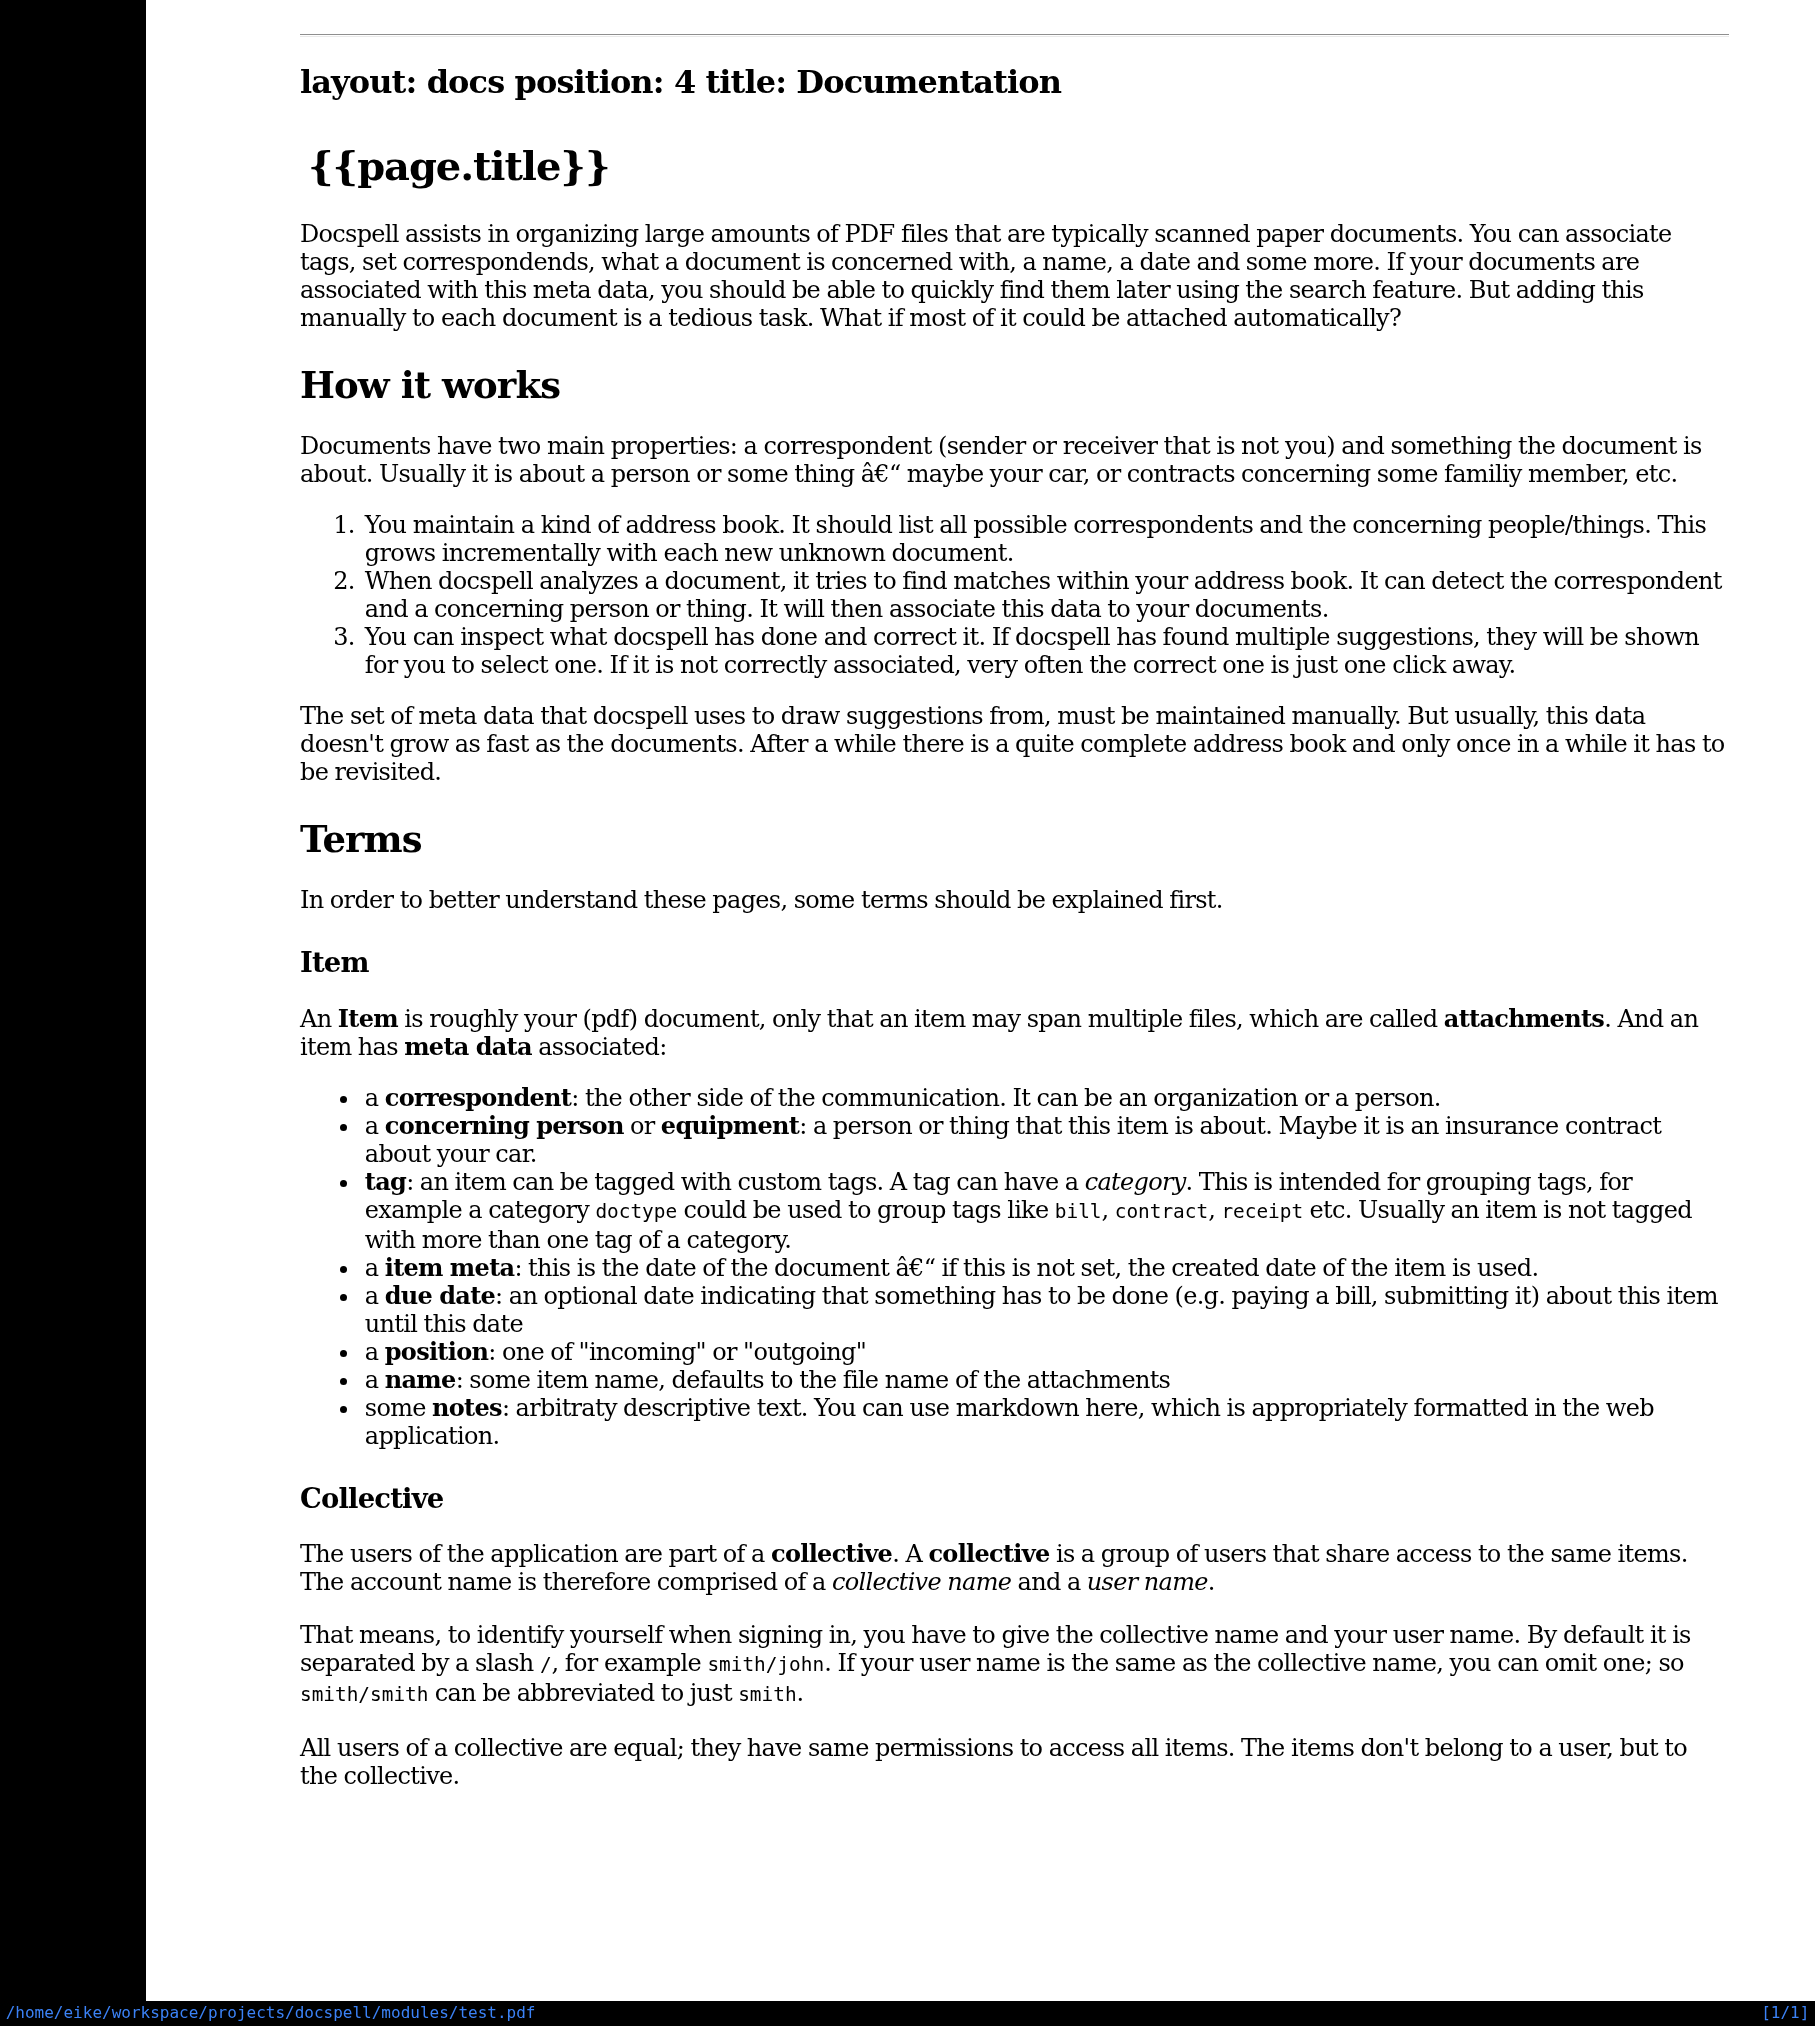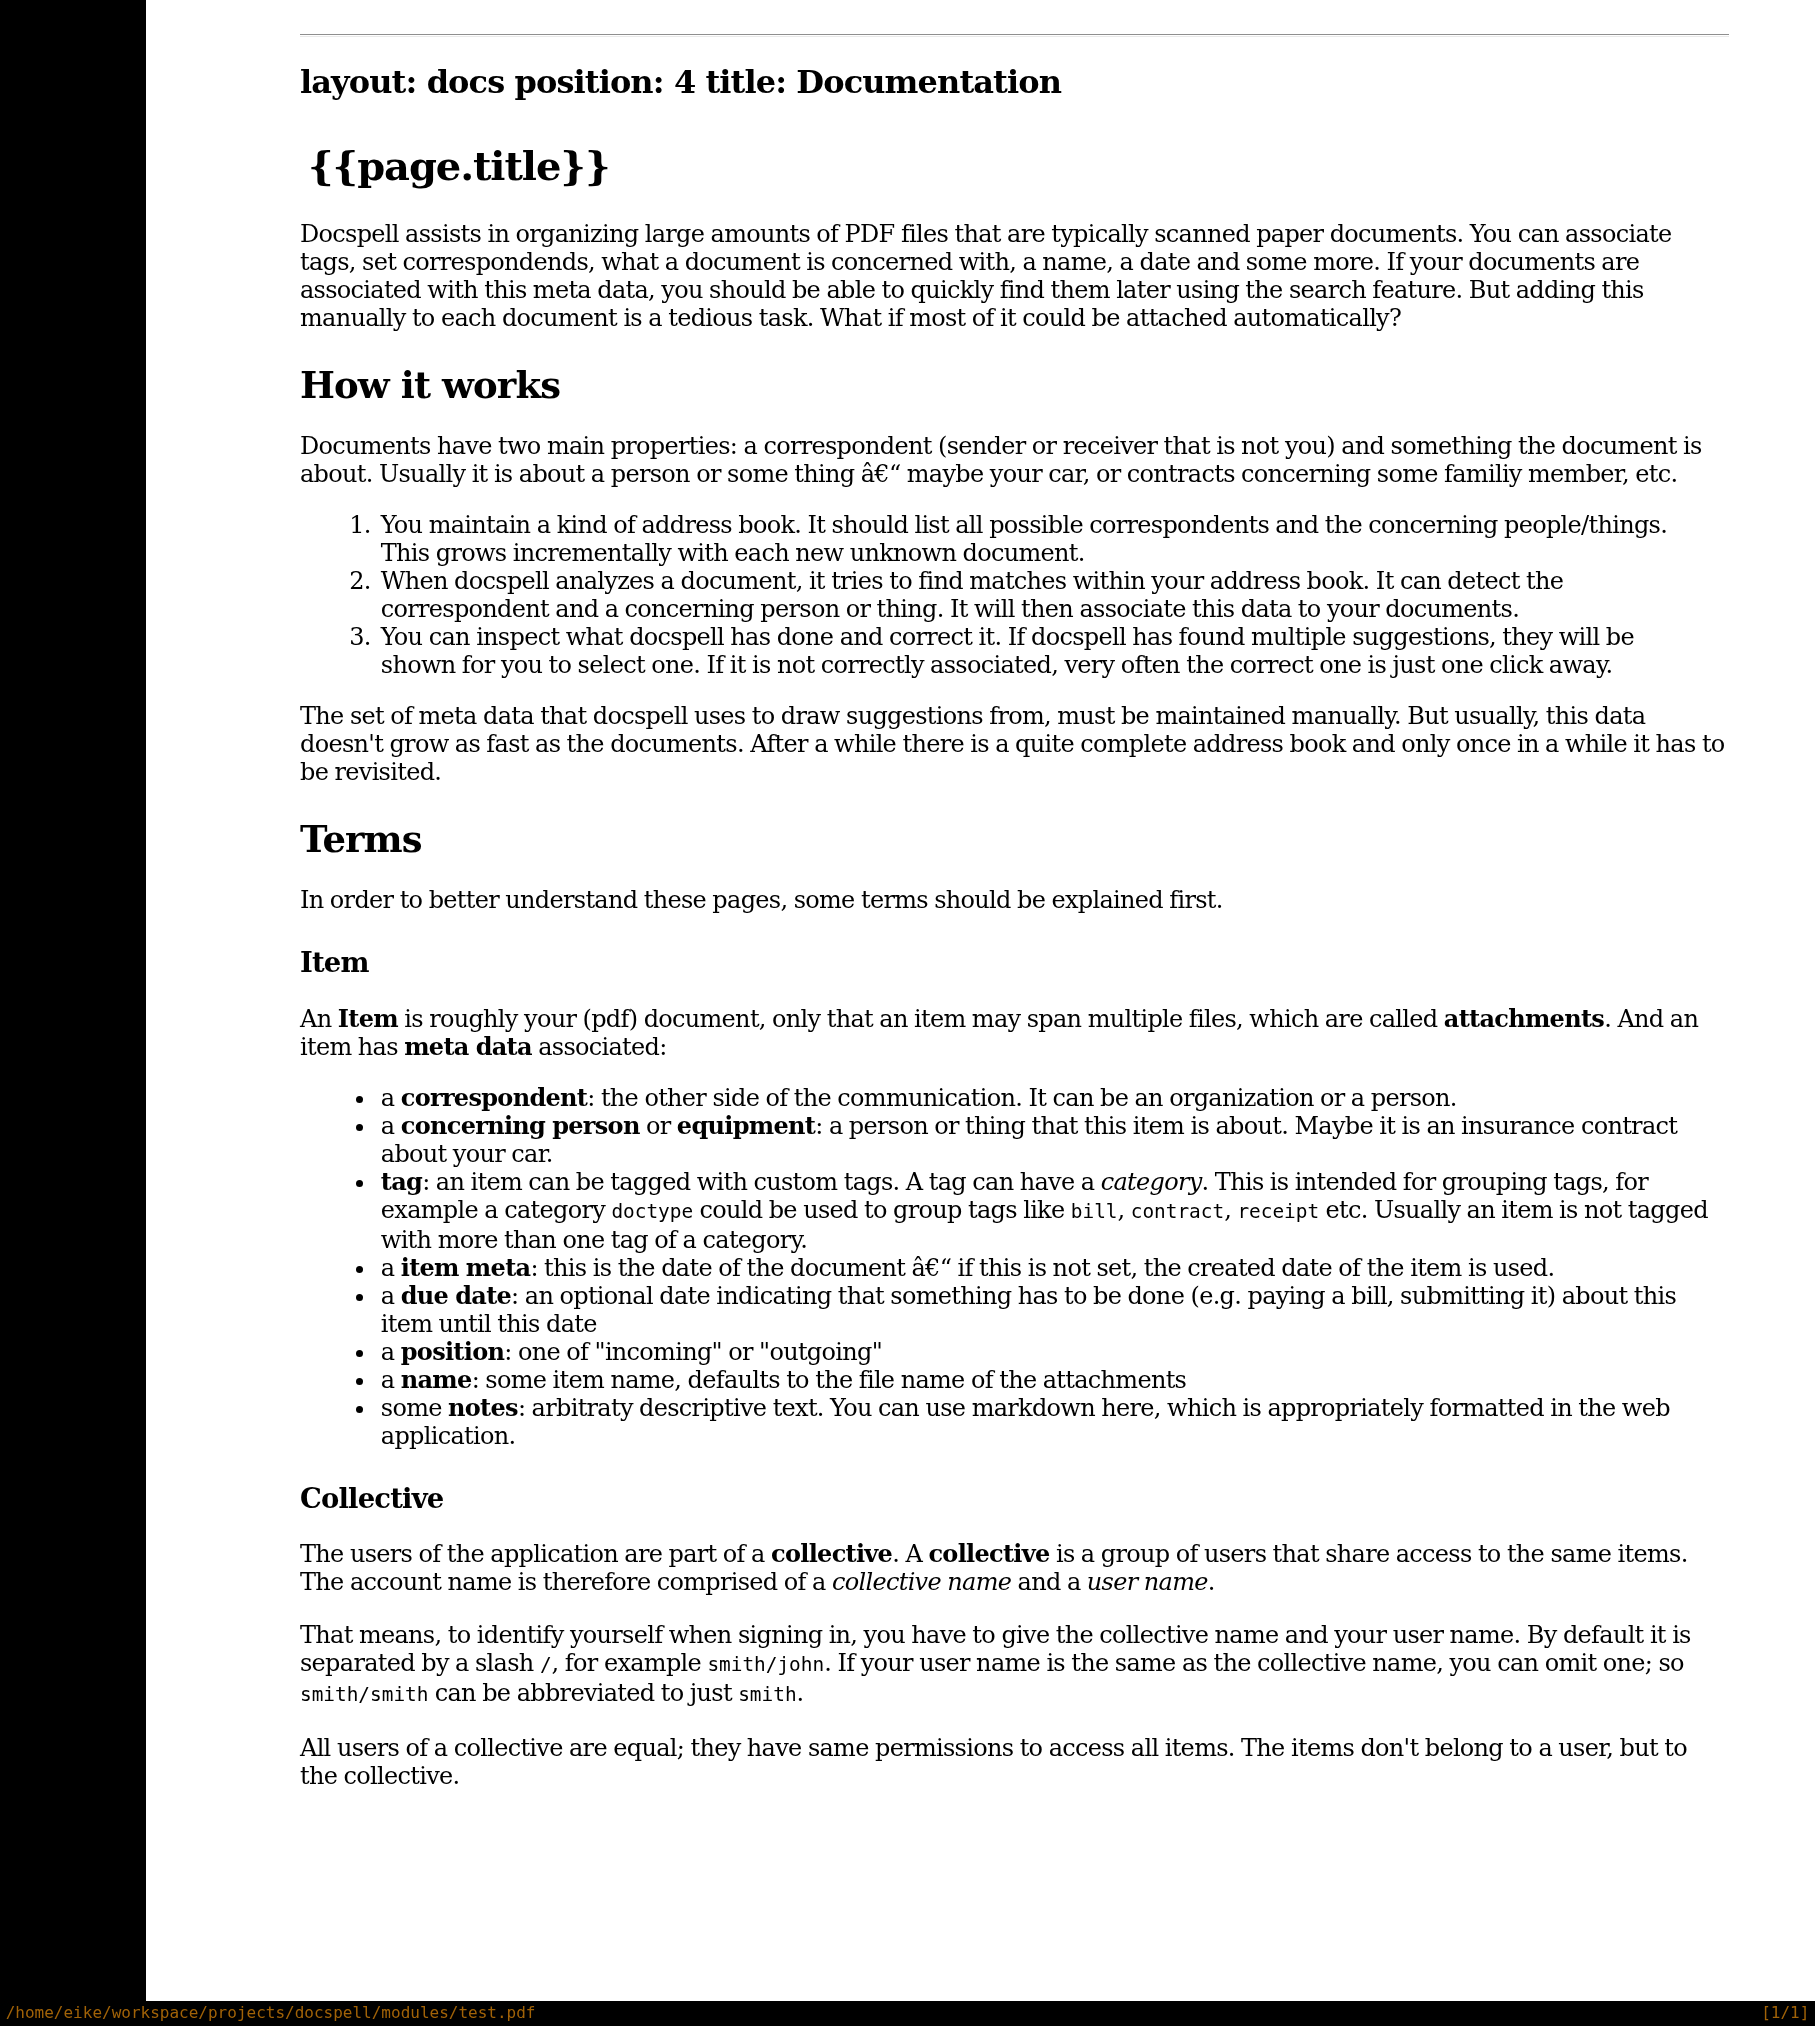--- a/index.html
+++ b/index.html
@@ -25,39 +25,39 @@
   h2{
     margin:34px 0 0 0;font-size:37px;line-height:38px;font-weight:bold;letter-spacing:-0.9px;
   }
   h3{
     margin:32px 0 0 0;font-size:27.4px;line-height:32px;font-weight:bold;letter-spacing:-0.8px;
   }
   p{
     margin:0;font-size:24px;line-height:28px;letter-spacing:-0.7px;word-spacing:-0.6px;
   }
   ol,ul{
-    margin:16px;padding:0 0 0 61px;font-size:24px;line-height:28px;
+    margin:0;padding:0 0 0 61px;font-size:24px;line-height:28px;
     letter-spacing:-0.7px;word-spacing:-0.6px;
   }
   ol{list-style:decimal outside;}
   ul{list-style:disc outside;}
   li{padding-left:3.8px;}
   b{font-weight:bold;}
   i{}
   code{
     font-family:"DejaVu Sans Mono",monospace;font-size:19.4px;letter-spacing:0;word-spacing:0;
   }
   .mt24{margin-top:23px;}
   .mt26{margin-top:24.6px;}
   .mt28{margin-top:26.5px;}
   .mt30{margin-top:28px;}
   .statusbar{
     position:absolute;left:0;bottom:0;width:1815px;height:24.6px;background:#000;
     display:flex;justify-content:space-between;align-items:center;box-sizing:border-box;
-    padding:0 5.7px;color:#a16207;font-family:"DejaVu Sans Mono",monospace;font-size:16px;line-height:24.6px;
+    padding:0 5.7px;color:#3b82f6;font-family:"DejaVu Sans Mono",monospace;font-size:16px;line-height:24.6px;
     white-space:nowrap;
   }
 </style>
 </head>
 <body>
 
 <div class="viewport">
   <div class="page">
     <hr>
     <div class="fm-heading">layout: docs position: 4 title: Documentation</div>

